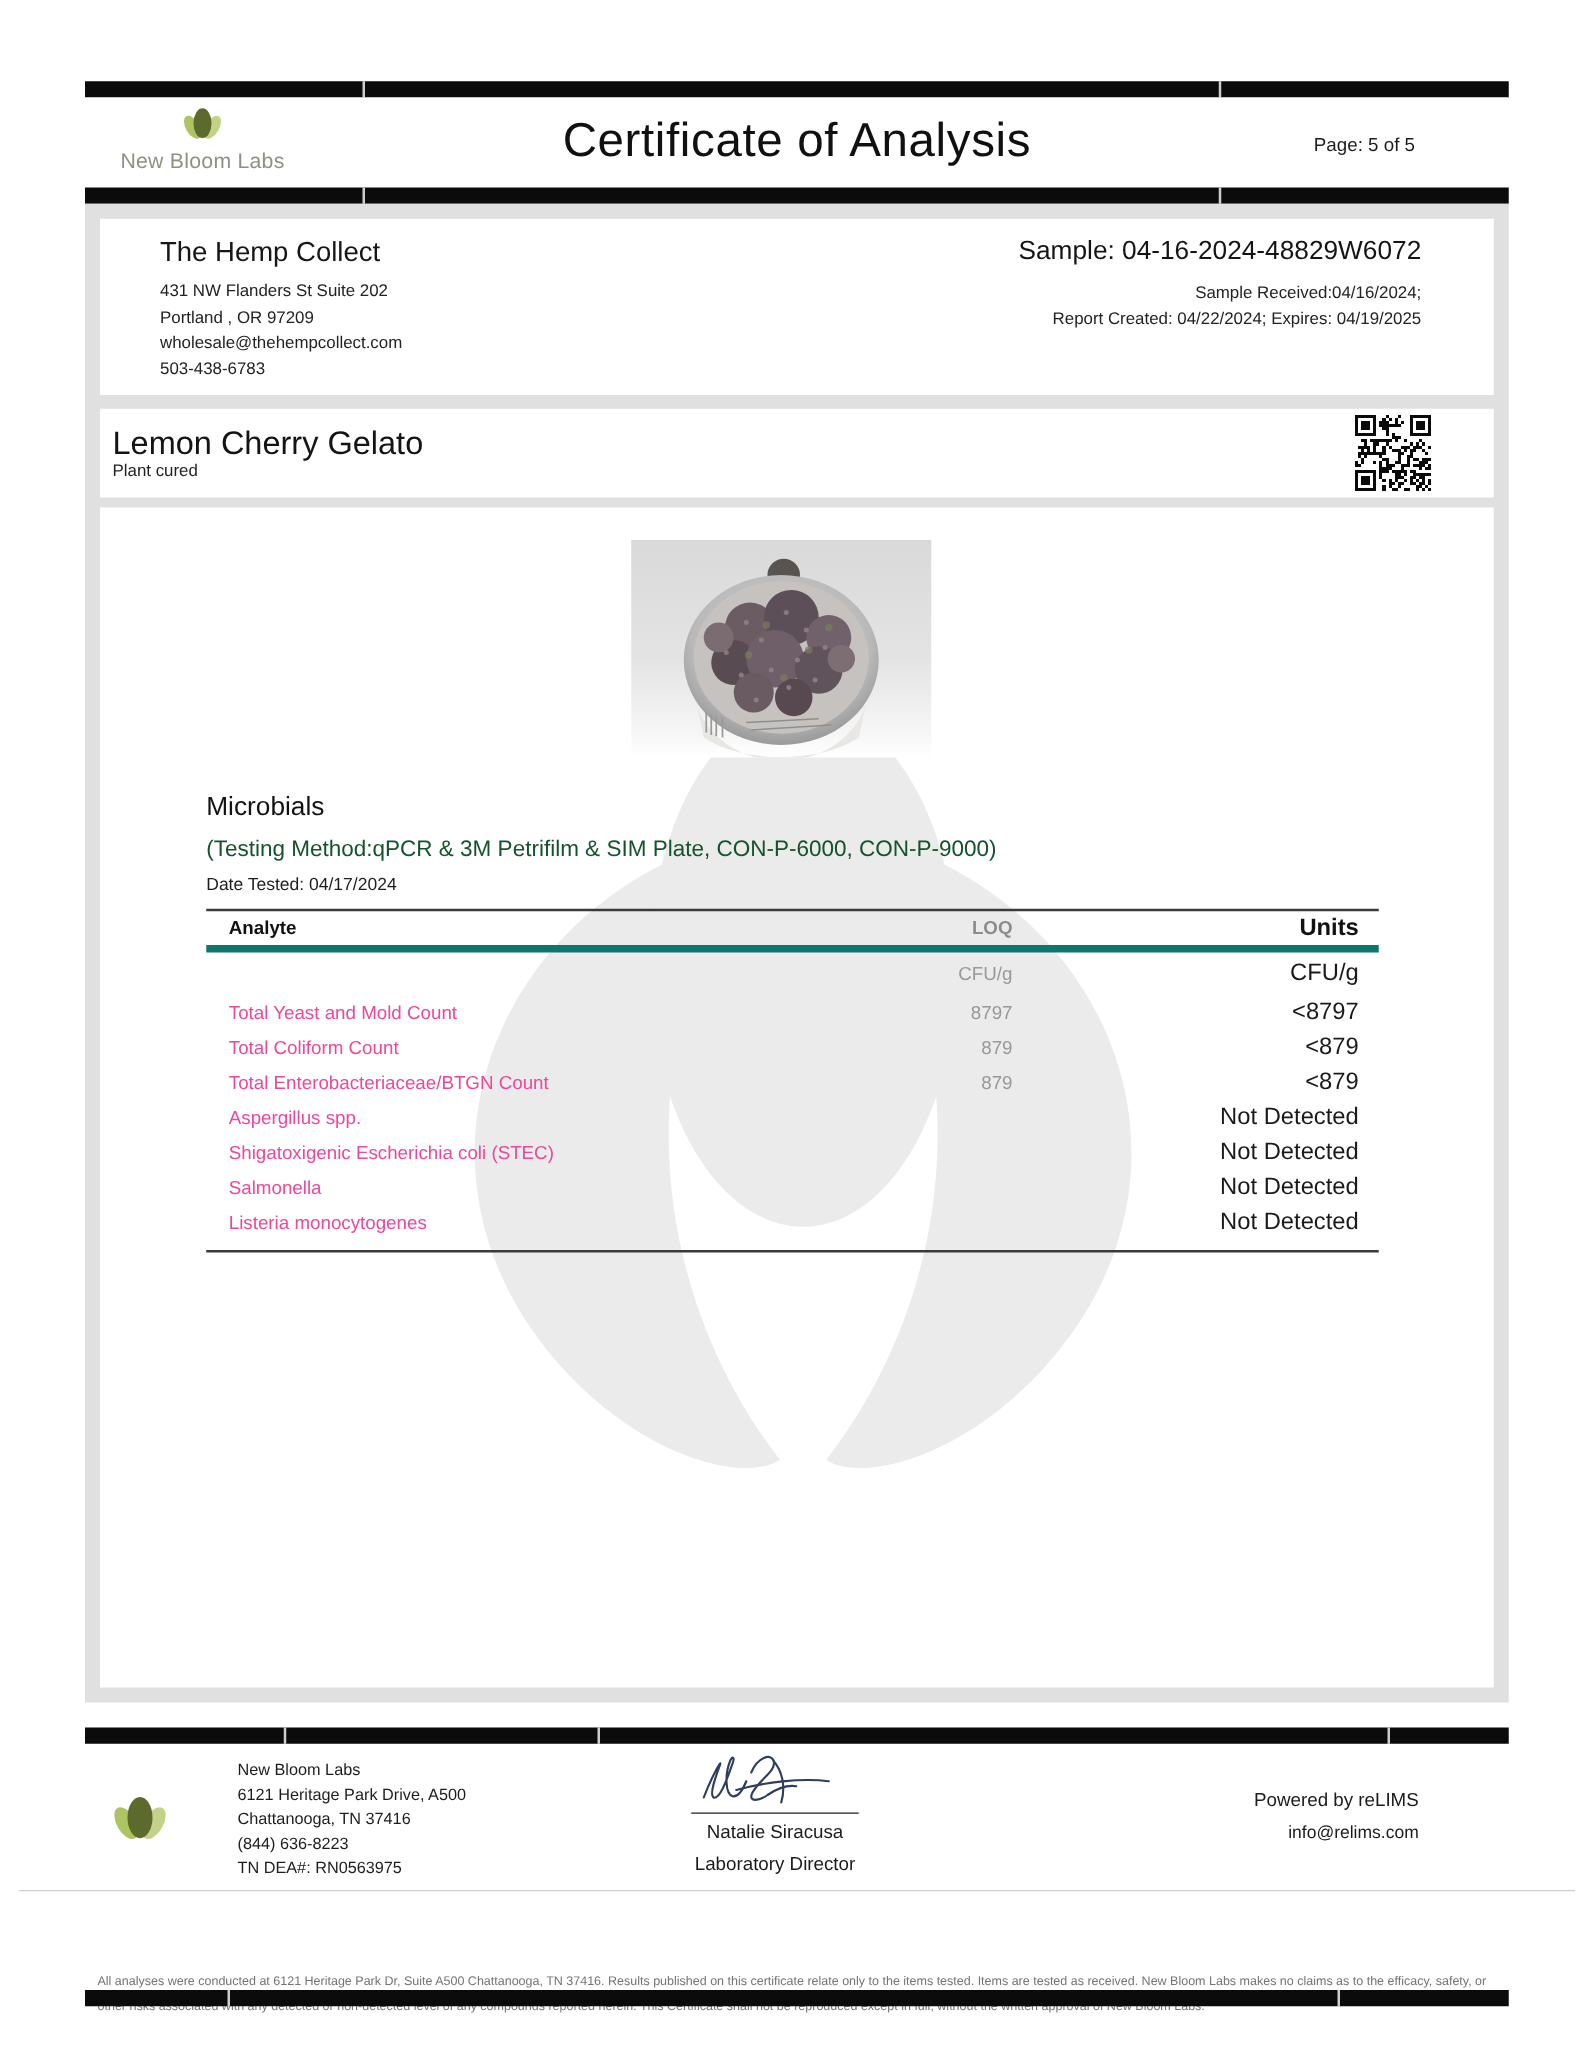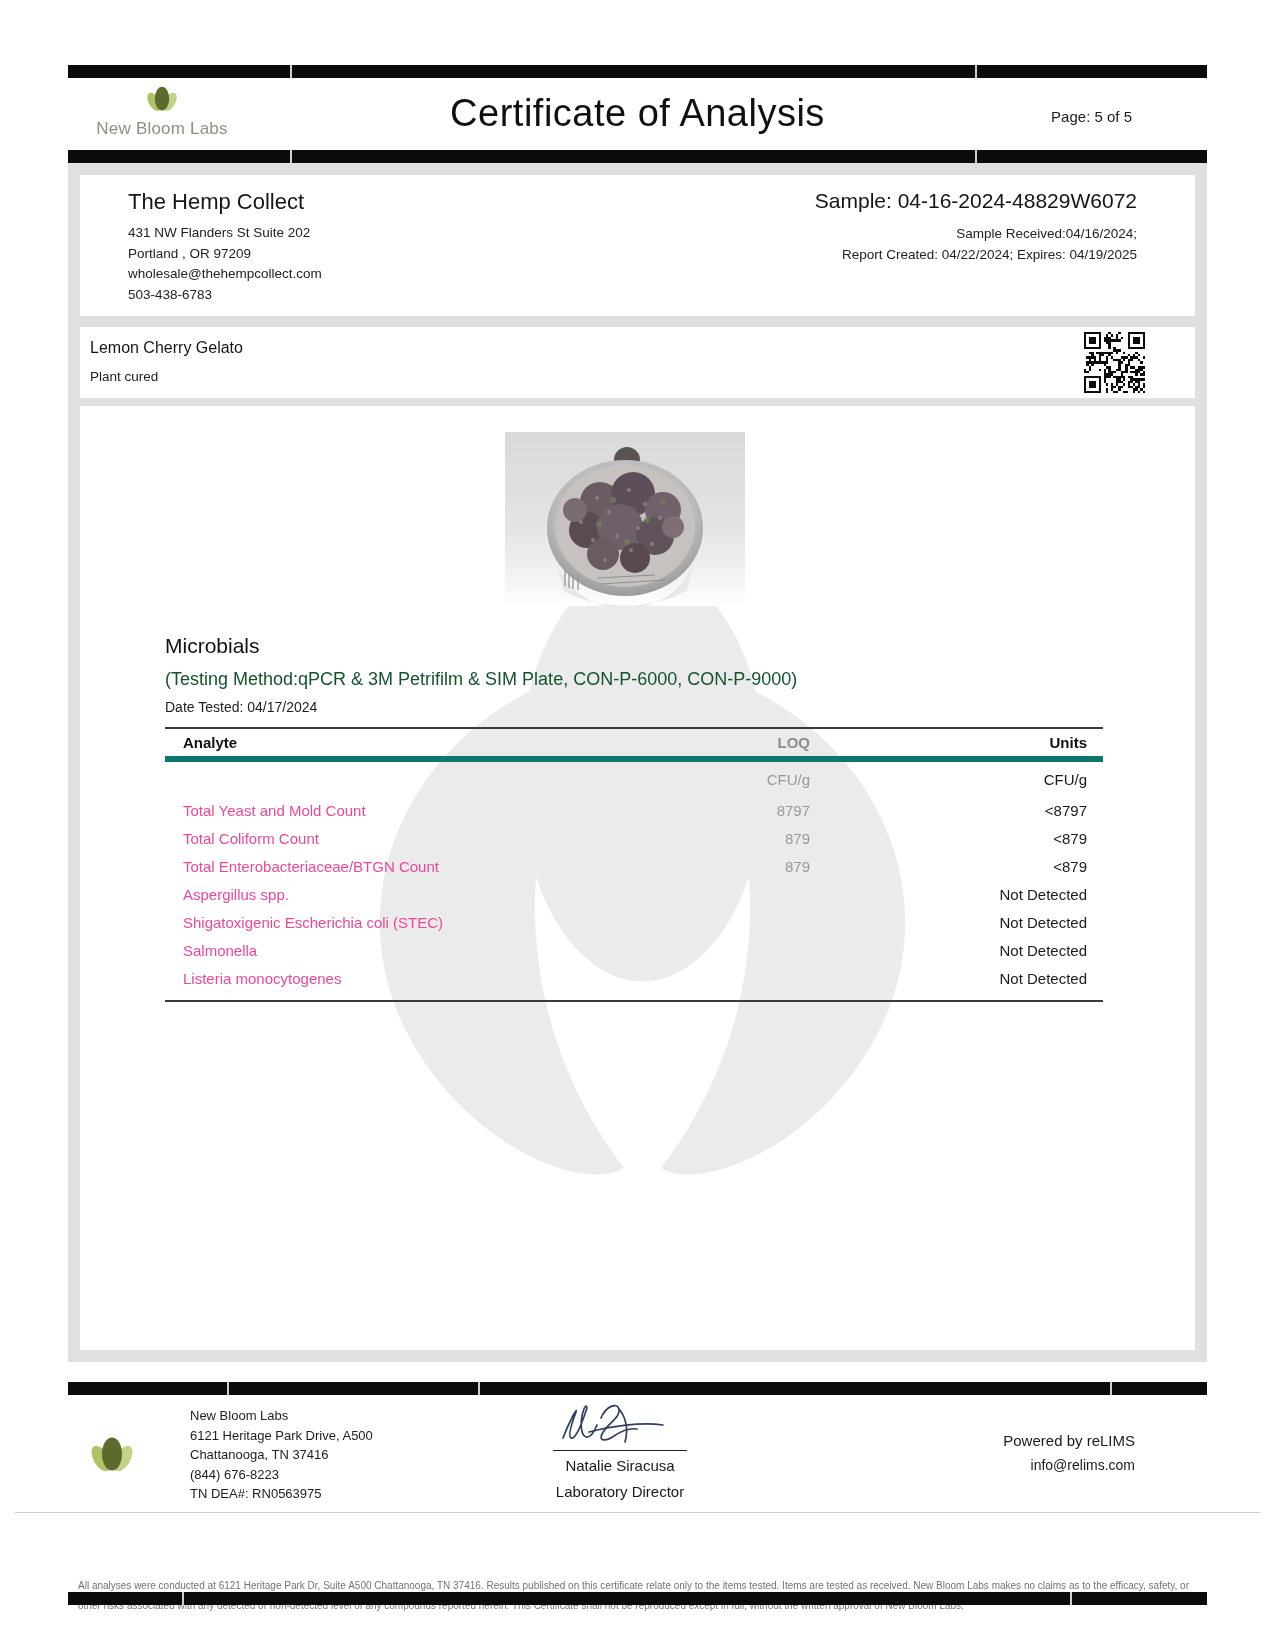--- a/index.html
+++ b/index.html
@@ -26,21 +26,21 @@
   .card-product{top:164px;height:71px;}
   .card-main{top:243px;height:944px;overflow:hidden;}
 
   .client-info{position:absolute;left:48px;top:14px;}
   .client-name{font-size:22px;color:#161616;margin-bottom:8px;}
   .client-line{font-size:13.5px;color:#222;line-height:20.5px;}
   .sample-info{position:absolute;right:58px;top:14px;text-align:right;}
   .sample-id{font-size:21px;color:#141414;margin-bottom:10px;}
   .sample-line{font-size:13.5px;color:#222;line-height:21px;}
 
-  .product-name{position:absolute;left:10px;top:12px;font-size:16px;color:#141414;}
+  .product-name{position:absolute;left:10px;top:12px;font-size:26px;color:#141414;}
   .product-type{position:absolute;left:10px;top:42px;font-size:13.5px;color:#222;}
   .qr{position:absolute;right:50px;top:5px;width:61px;height:61px;}
 
   
   .watermark{position:absolute;left:190px;top:140px;width:745px;height:640px;z-index:0;pointer-events:none;}
 
   
   .photo{position:absolute;left:425px;top:26px;width:240px;height:174px;z-index:1;
          background:linear-gradient(#d9d9d9 0%,#e4e4e4 55%,#f7f7f7 90%,#ffffff 100%);}
   .photo svg{width:100%;height:100%;display:block;}
@@ -48,21 +48,21 @@
   
   .section{position:absolute;left:85px;top:228px;width:938px;z-index:1;}
   .sec-title{font-size:21px;color:#121212;}
   .sec-method{font-size:18px;color:#14532d;margin-top:11px;}
   .sec-date{font-size:14px;color:#1d1d1d;margin-top:9px;}
 
   .mtable{margin-top:12px;border-top:2px solid #3a3a3a;border-bottom:2px solid #3a3a3a;padding-bottom:8px;}
   .mrow{display:flex;align-items:center;}
   .mrow .c-analyte{flex:1;padding-left:18px;font-size:15px;color:#ec4899;}
   .mrow .c-loq{width:164px;text-align:right;padding-right:16px;font-size:15px;color:#999;}
-  .mrow .c-units{width:261px;text-align:right;padding-right:16px;font-size:15px;color:#1a1a1a;}
+  .mrow .c-units{width:261px;text-align:right;padding-right:16px;font-size:19px;color:#1a1a1a;}
   .mhead{height:27px;border-bottom:6px solid #0f766e;}
   .mhead .c-analyte{font-weight:bold;color:#111;}
   .mhead .c-loq{font-weight:bold;color:#8c8c8c;}
   .mhead .c-units{font-weight:bold;color:#111;}
   .munits{height:34px;}
   .mdata{height:28px;}
 
   
   .f-logo{position:absolute;left:82px;top:1418px;width:60px;height:76px;}
   .f-lab{position:absolute;left:190px;top:1406px;font-size:13px;line-height:19.6px;color:#1d1d1d;}
@@ -564,21 +564,21 @@
     </div>
 
   <svg class="f-logo" viewBox="0 0 120 100">
       <use href="#flower"></use>
     </svg>
 
   <div class="f-lab">
     <div>New Bloom Labs</div>
     <div>6121 Heritage Park Drive, A500</div>
     <div>Chattanooga, TN 37416</div>
-    <div>(844) 676-8223</div>
+    <div>(844) 636-8223</div>
     <div>TN DEA#: RN0563975</div>
   </div>
 
   <div class="f-center">
     <svg class="sig" viewBox="0 0 150 52">
       <g fill="none" stroke="#2f3e5c" stroke-width="1.7" stroke-linecap="round">
         <path d="M18,40 C24,24 33,8 31,14 C28,22 22,38 26,40 C31,42 37,24 41,13 C43,8 41,6 39,11 C35,21 35,37 41,39 C46,40 50,32 52,27"></path>
         <path d="M56,20 C61,8 72,4 74,11 C76,19 63,25 57,36 C53,44 62,43 69,38 C78,32 86,30 92,31"></path>
         <path d="M44,34 C66,28 96,24 118,27"></path>
         <path d="M74,11 C80,18 84,30 80,44"></path>

